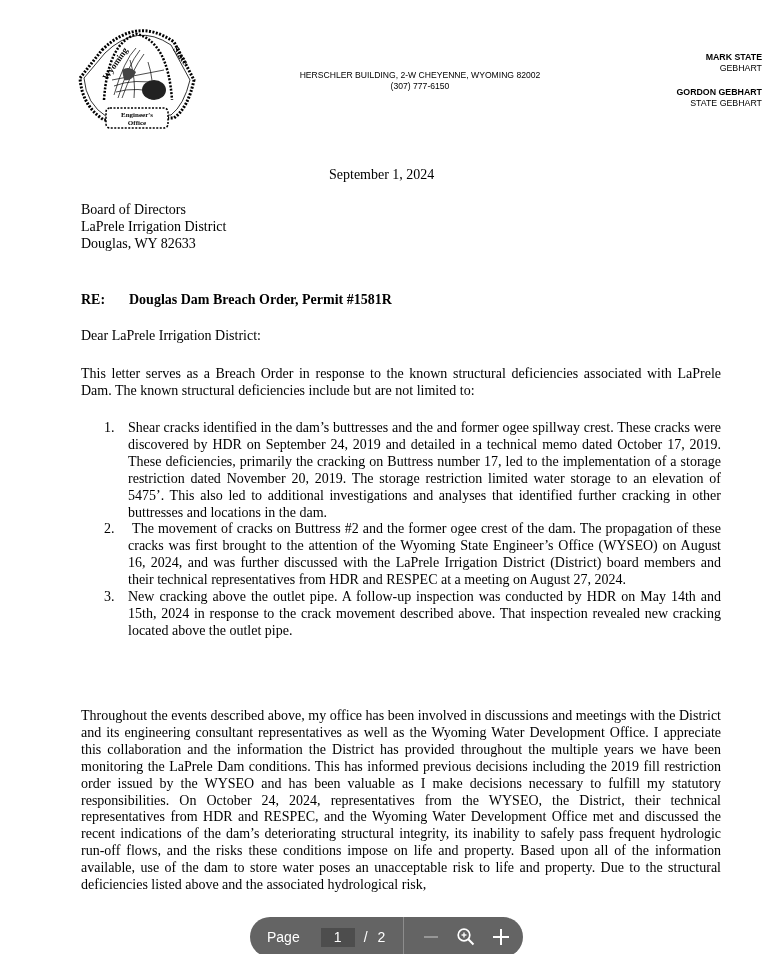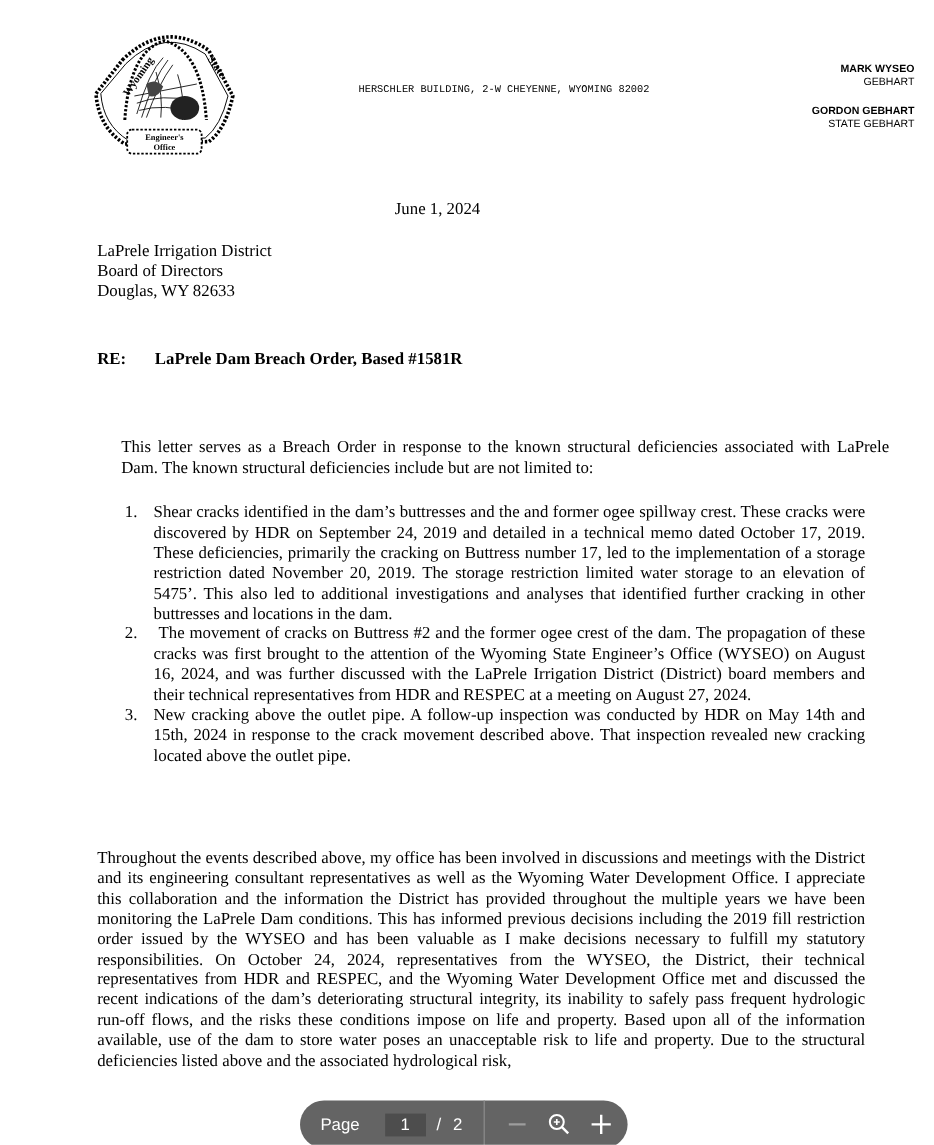--- a/index.html
+++ b/index.html
@@ -9,35 +9,35 @@
     font-family: "Liberation Serif", "DejaVu Serif", serif;
   }
   .page { position: absolute; left: 0; top: 0; width: 778px; height: 954px; background: #fff; }
   .seal { position: absolute; left: 74px; top: 20px; width: 126px; height: 112px; }
   .title {
     position: absolute; left: 240px; top: 16px; width: 360px; text-align: center;
     font-size: 36px; line-height: 44px; letter-spacing: 0.2px;
   }
   .addr {
     position: absolute; left: 240px; top: 70px; width: 360px; text-align: center;
-    font-family: Liberation Mono, monospace; font-size: 8.6px; line-height: 11px;
+    font-family: Liberation Sans, sans-serif; font-size: 8.6px; line-height: 11px;
   }
   .officials {
     position: absolute; right: 16px; top: 52px; text-align: right;
     font-family: "Liberation Sans", sans-serif; font-size: 8.8px; line-height: 11px;
   }
   .officials .name { font-weight: bold; }
   .officials .gap { height: 13px; }
   .date { position: absolute; left: 329px; top: 166px; font-size: 14px; line-height: 17px; }
   .text { position: absolute; left: 81px; width: 640px; font-size: 14px; line-height: 16.9px; }
   .recipient { top: 202px; }
   .re { top: 292px; font-weight: bold; }
   .re .re-label { display: inline-block; width: 48px; }
   .salutation { top: 328px; }
-  .intro { top: 366px; text-align: justify; margin-left: 20px; }
+  .intro { top: 366px; text-align: justify; }
   .list { position: absolute; left: 104px; top: 420px; width: 617px; font-size: 14px; line-height: 16.9px; margin: 0; padding: 0; list-style: none; }
   .list li { position: relative; padding-left: 24px; text-align: justify; }
   .list li .num { position: absolute; left: 0; top: 0; }
   .body-para { top: 708px; text-align: justify; }
   .toolbar {
     position: absolute; left: 250px; top: 917px; width: 273px; height: 40px;
     background: #5f5f5f; border-radius: 20px; color: #fff;
     font-family: "Liberation Sans", sans-serif; font-size: 14px;
     display: flex; align-items: center; box-sizing: border-box; padding-left: 17px;
     opacity: 0.97;
@@ -84,42 +84,44 @@
       <text x="18" y="60" font-family="Liberation Serif, serif" font-size="9" font-weight="bold" transform="rotate(-55 26 46)">Wyoming</text>
       <text x="88" y="30" font-family="Liberation Serif, serif" font-size="9" font-weight="bold" transform="rotate(55 94 40)">State</text>
       <rect x="32" y="88" width="62" height="20" fill="#fff" stroke="#000" stroke-width="1.5" stroke-dasharray="2 1.5" rx="4"></rect>
       <text x="63" y="97" text-anchor="middle" font-family="Liberation Serif, serif" font-size="7" font-weight="bold">Engineer's</text>
       <text x="63" y="105" text-anchor="middle" font-family="Liberation Serif, serif" font-size="7" font-weight="bold">Office</text>
     </svg>
   </div>
 
   <div class="addr">
     <div>HERSCHLER BUILDING, 2-W   CHEYENNE, WYOMING 82002</div>
+    <div>(307) 777-6150</div>
   </div>
 
   <div class="officials">
-    <div class="name">MARK WYSEO</div>
+    <div class="name">MARK STATE</div>
     <div>GEBHART</div>
     <div class="gap"></div>
     <div class="name">GORDON GEBHART</div>
     <div>STATE GEBHART</div>
   </div>
 
-  <div class="date">June 1, 2024</div>
+  <div class="date">September 1, 2024</div>
 
   <div class="text recipient">
+    <div>Board of Directors</div>
     <div>LaPrele Irrigation District</div>
-    <div>Board of Directors</div>
     <div>Douglas, WY 82633</div>
   </div>
 
   <div class="text re">
-    <span class="re-label">RE:</span><span>LaPrele Dam Breach Order, Based #1581R</span>
+    <span class="re-label">RE:</span><span>Douglas Dam Breach Order, Permit #1581R</span>
   </div>
 
+  <div class="text salutation">Dear LaPrele Irrigation District:</div>
 
   <div class="text intro">This letter serves as a Breach Order in response to the known structural deficiencies associated with LaPrele Dam. The known structural deficiencies include but are not limited to:</div>
 
   <ol class="list">
     <li><span class="num">1.</span><span>Shear cracks identified in the dam’s buttresses and the and former ogee spillway crest. These cracks were discovered by HDR on September 24, 2019 and detailed in a technical memo dated October 17, 2019. These deficiencies, primarily the cracking on Buttress number 17, led to the implementation of a storage restriction dated November 20, 2019. The storage restriction limited water storage to an elevation of 5475’.  This also led to additional investigations and analyses that identified further cracking in other buttresses and locations in the dam.</span></li>
     <li><span class="num">2.</span><span style="white-space:pre-wrap"> The movement of cracks on Buttress #2 and the former ogee crest of the dam. The propagation of these cracks was first brought to the attention of the Wyoming State Engineer’s Office (WYSEO) on August 16, 2024, and was further discussed with the LaPrele Irrigation District (District) board members and their technical representatives from HDR and RESPEC at a meeting on August 27, 2024.</span></li>
     <li><span class="num">3.</span><span>New cracking above the outlet pipe. A follow-up inspection was conducted by HDR on May 14th and 15th, 2024 in response to the crack movement described above. That inspection revealed new cracking located above the outlet pipe.</span></li>
   </ol>
 
   <div class="text body-para">Throughout the events described above, my office has been involved in discussions and meetings with the District and its engineering consultant representatives as well as the Wyoming Water Development Office.  I appreciate this collaboration and the information the District has provided throughout the multiple years we have been monitoring the LaPrele Dam conditions. This has informed previous decisions including the 2019 fill restriction order issued by the WYSEO and has been valuable as I make decisions necessary to fulfill my statutory responsibilities. On October 24, 2024, representatives from the WYSEO, the District, their technical representatives from HDR and RESPEC, and the Wyoming Water Development Office met and discussed the recent indications of the dam’s deteriorating structural integrity, its inability to safely pass frequent hydrologic run-off flows, and the risks these conditions impose on life and property. Based upon all of the information available, use of the dam to store water poses an unacceptable risk to life and property. Due to the structural deficiencies listed above and the associated hydrological risk,</div>

